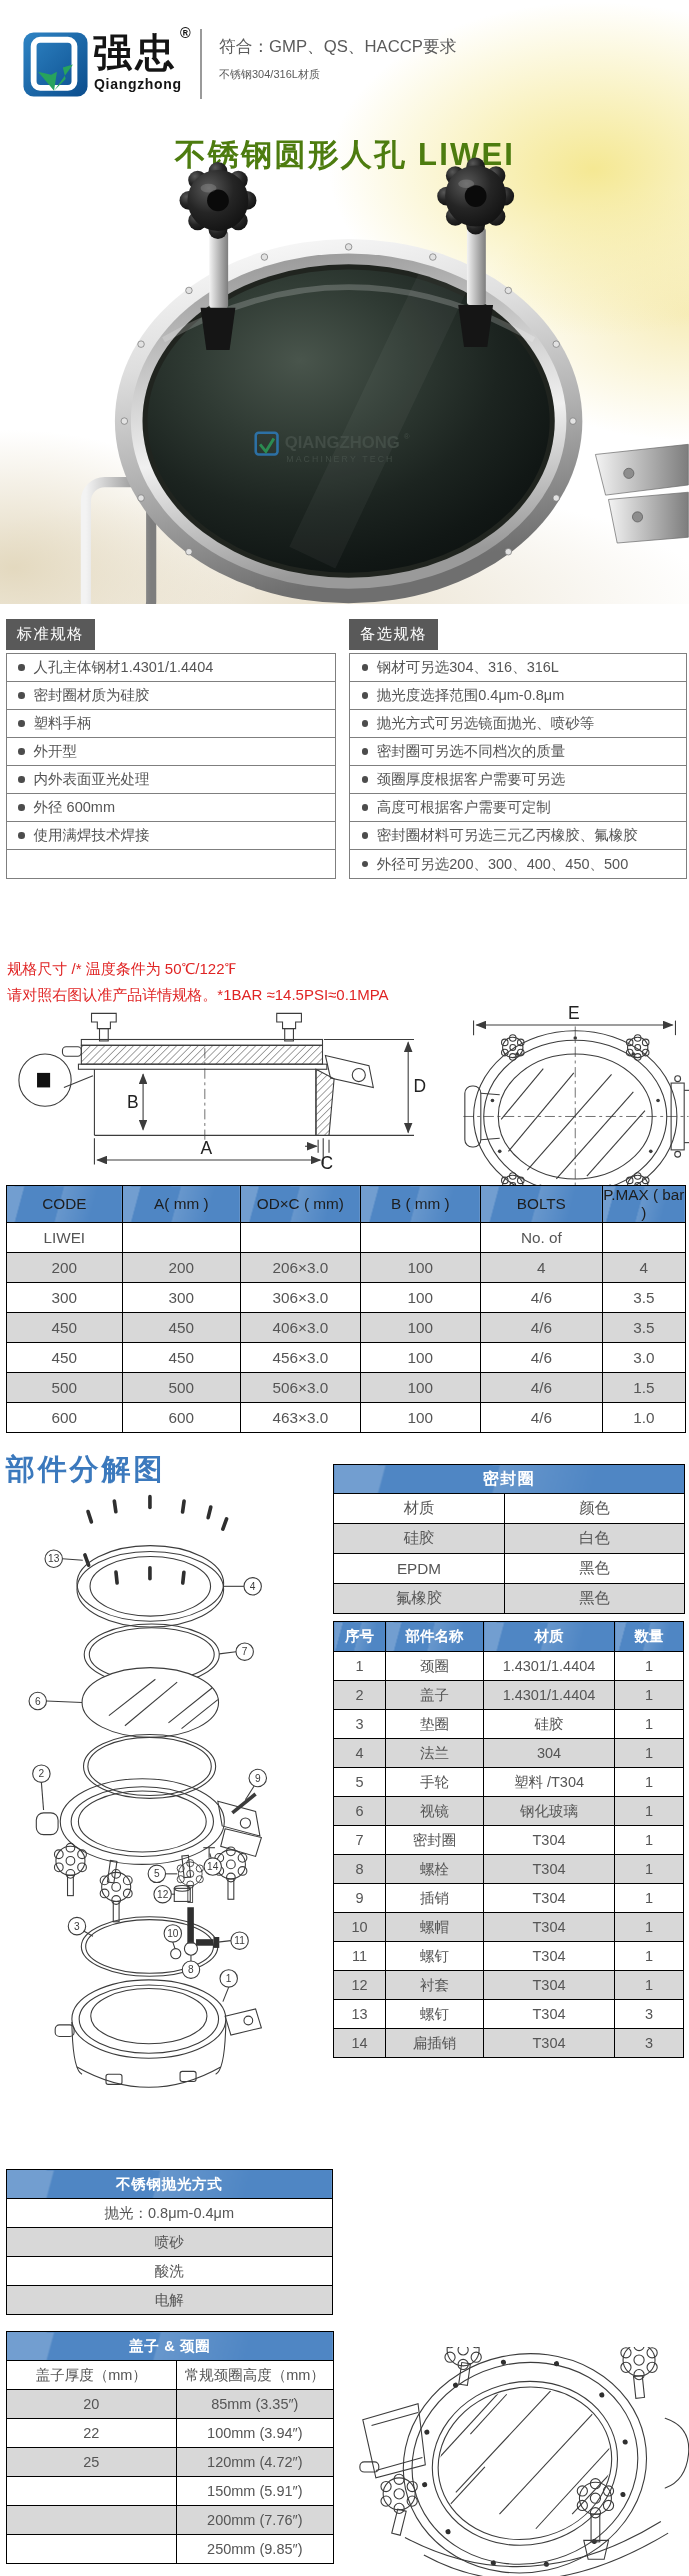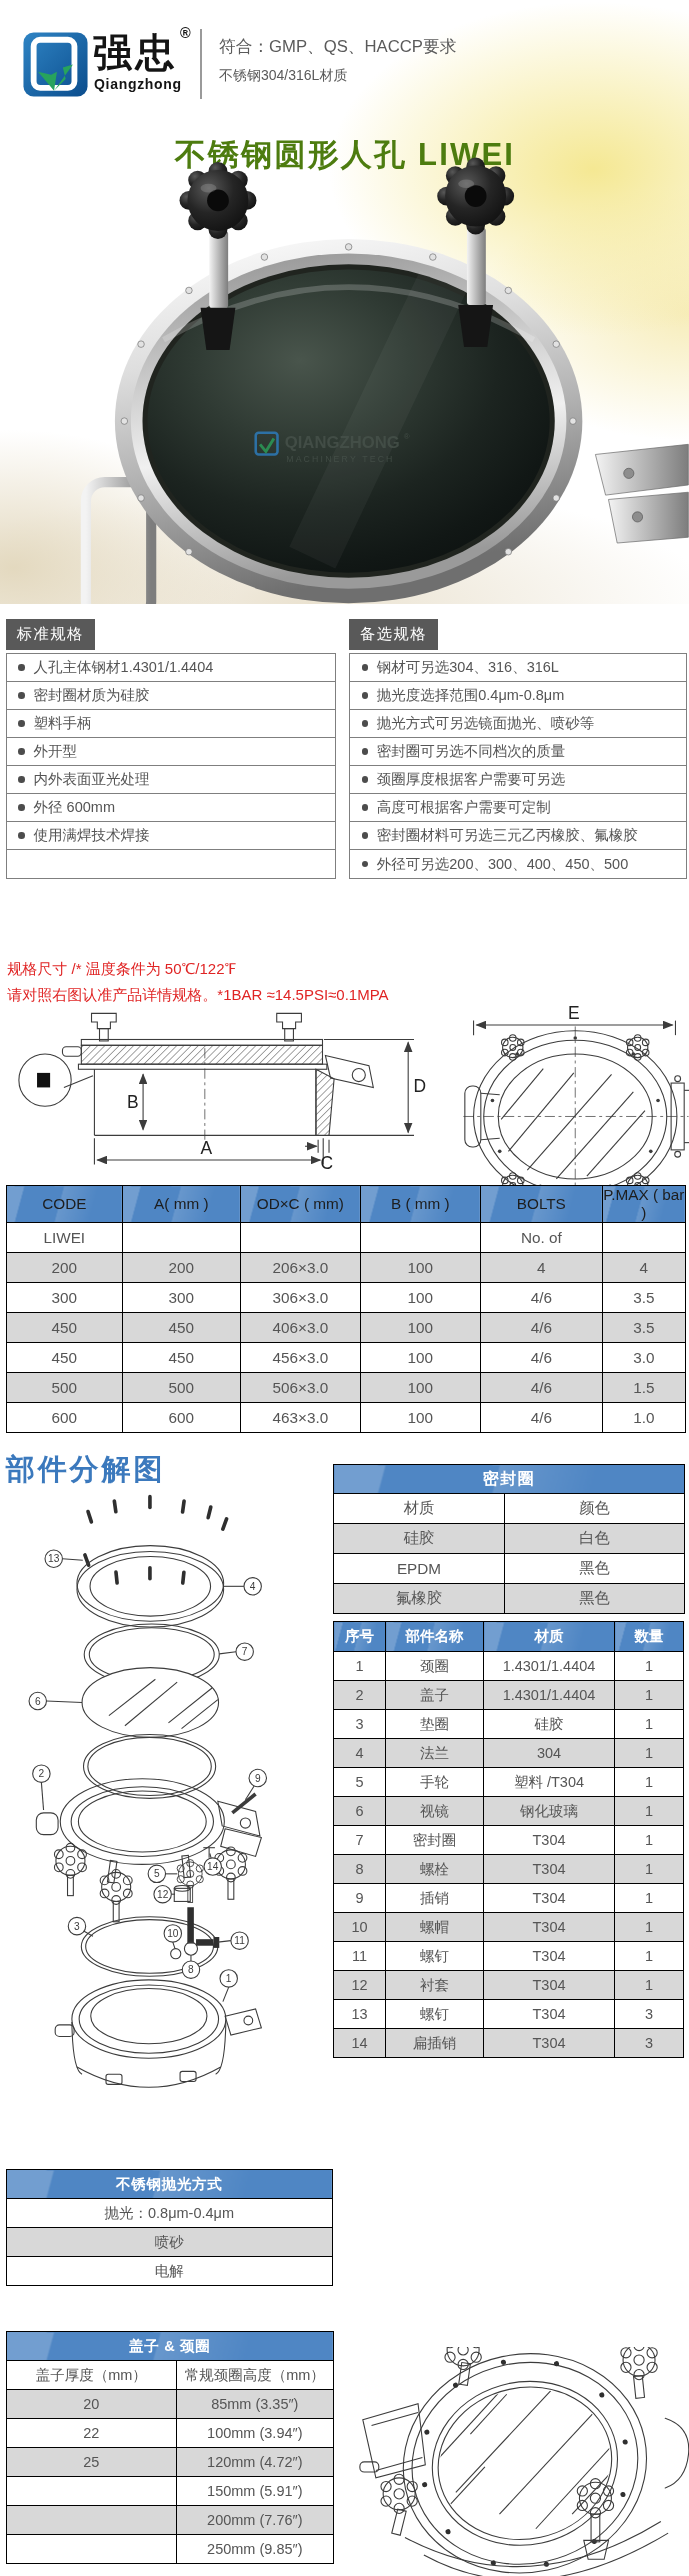--- a/index.html
+++ b/index.html
@@ -13,21 +13,21 @@
       radial-gradient(55% 38% at 2% 94%, rgba(226,215,188,.95) 0%, rgba(226,215,188,0) 60%),
       radial-gradient(75% 26% at 45% 100%, rgba(232,223,203,.9) 0%, rgba(232,223,203,0) 78%),
       #ffffff;}
   
   .logo-ico{position:absolute;left:22px;top:30.5px;}
   .brand-cn{position:absolute;left:93px;top:26px;font-size:39px;font-weight:900;color:#141414;letter-spacing:3.6px;}
   .brand-reg{position:absolute;left:180px;top:25px;font-size:14.5px;color:#141414;font-weight:700;}
   .brand-en{position:absolute;left:94px;top:76px;font-size:14px;font-weight:700;color:#141414;letter-spacing:0.7px;}
   .hdr-div{position:absolute;left:200px;top:29px;width:1.5px;height:70px;background:#9a9a9a;}
   .tag1{position:absolute;left:219px;top:35px;font-size:16.7px;color:#5a5a5a;}
-  .tag2{position:absolute;left:219px;top:67px;font-size:14px;color:#5a5a5a;}
+  .tag2{position:absolute;left:219px;top:67px;font-size:11px;color:#5a5a5a;}
   
   .title{position:absolute;left:0;top:134px;width:690px;text-align:center;
          font-size:31px;font-weight:700;color:#4d7c0f;letter-spacing:2.2px;}
   .product-svg{position:absolute;left:0;top:93px;}
   
   .spec-head{position:absolute;width:89px;height:30.5px;background:#595959;color:#fff;
              font-size:15.3px;display:flex;align-items:center;justify-content:center;letter-spacing:1.5px;}
   ul.spec{position:absolute;margin:0;padding:0;list-style:none;border:0.7px solid #7f7f7f;background:#fff;}
   ul.spec li{height:28px;box-sizing:border-box;border-bottom:0.7px solid #7f7f7f;
              display:flex;align-items:center;padding-left:11.6px;}
@@ -753,20 +753,23 @@
     </tr>
       </thead>
     <tbody>
         <tr>
           <td>抛光：0.8μm-0.4μm</td>
         </tr>
         <tr>
           <td>喷砂</td>
         </tr>
         <tr>
+          <td>酸洗</td>
+        </tr>
+        <tr>
           <td>电解</td>
         </tr>
       </tbody>
   </table>
 
   <table id="cover-table">
     <colgroup>
         <col style="width:170px">
         <col style="width:157px">
       </colgroup>

